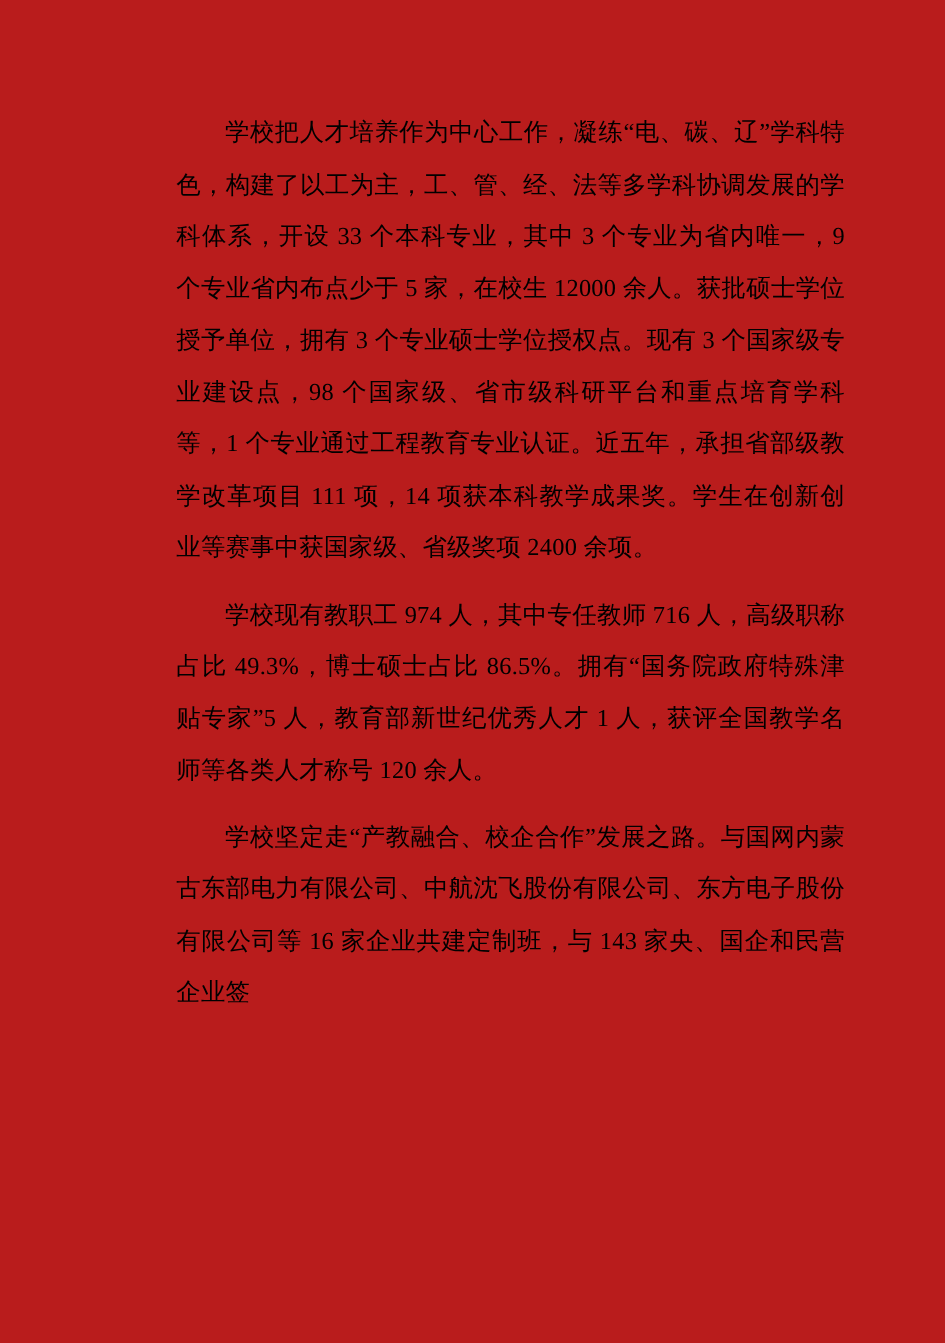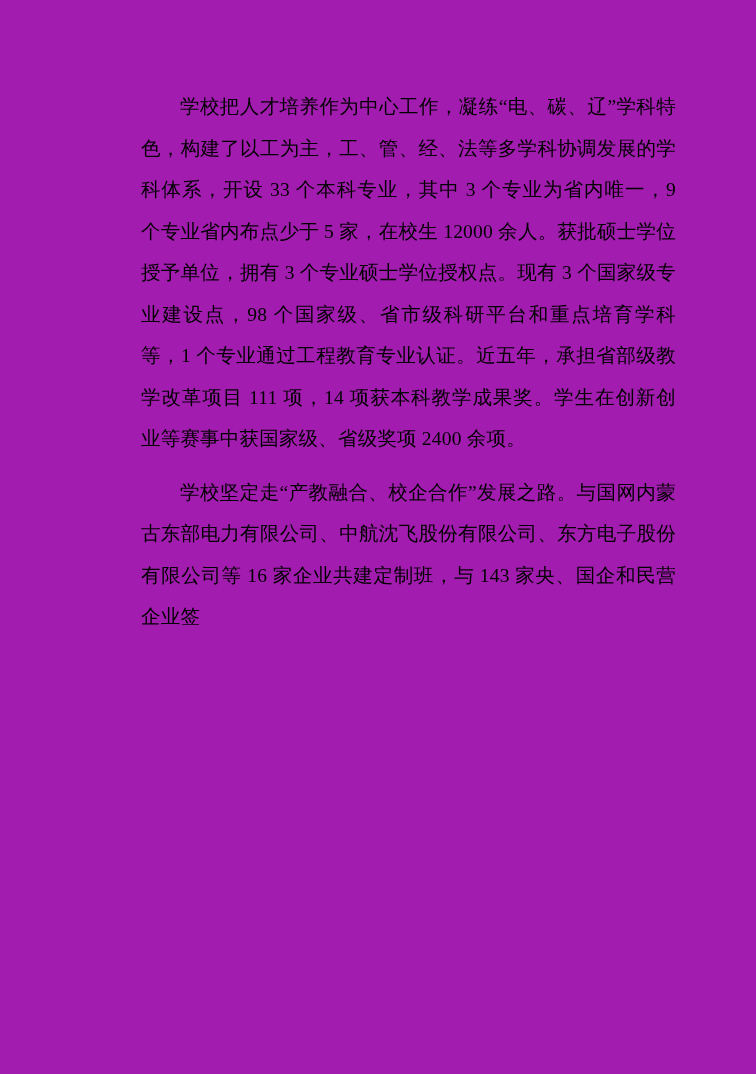--- a/index.html
+++ b/index.html
@@ -10,21 +10,21 @@
   body {
     width: 756px;
     height: 1074px;
     font-family: "Liberation Serif", "DejaVu Serif", serif;
     color: #000000;
   }
   .page {
     position: relative;
     width: 756px;
     height: 1074px;
-    background: #a21caf;
+    background: #b91c1c;
     box-sizing: border-box;
     padding: 86px 80px 40px 141px;
   }
   .doc-body {
     width: 100%;
   }
   .para {
     font-size: 19.5px;
     line-height: 41.5px;
     text-align: justify;
@@ -37,15 +37,16 @@
   .para:last-child {
     margin-bottom: 0;
   }
 </style>
 </head>
 <body>
 
 <div class="page">
   <div class="doc-body">
     <p class="para">学校把人才培养作为中心工作，凝练“电、碳、辽”学科特色，构建了以工为主，工、管、经、法等多学科协调发展的学科体系，开设 33 个本科专业，其中 3 个专业为省内唯一，9 个专业省内布点少于 5 家，在校生 12000 余人。获批硕士学位授予单位，拥有 3 个专业硕士学位授权点。现有 3 个国家级专业建设点，98 个国家级、省市级科研平台和重点培育学科等，1 个专业通过工程教育专业认证。近五年，承担省部级教学改革项目 111 项，14 项获本科教学成果奖。学生在创新创业等赛事中获国家级、省级奖项 2400 余项。</p>
+    <p class="para">学校现有教职工 974 人，其中专任教师 716 人，高级职称占比 49.3%，博士硕士占比 86.5%。拥有“国务院政府特殊津贴专家”5 人，教育部新世纪优秀人才 1 人，获评全国教学名师等各类人才称号 120 余人。</p>
     <p class="para">学校坚定走“产教融合、校企合作”发展之路。与国网内蒙古东部电力有限公司、中航沈飞股份有限公司、东方电子股份有限公司等 16 家企业共建定制班，与 143 家央、国企和民营企业签</p>
   </div>
 </div>
 
 </body></html>

